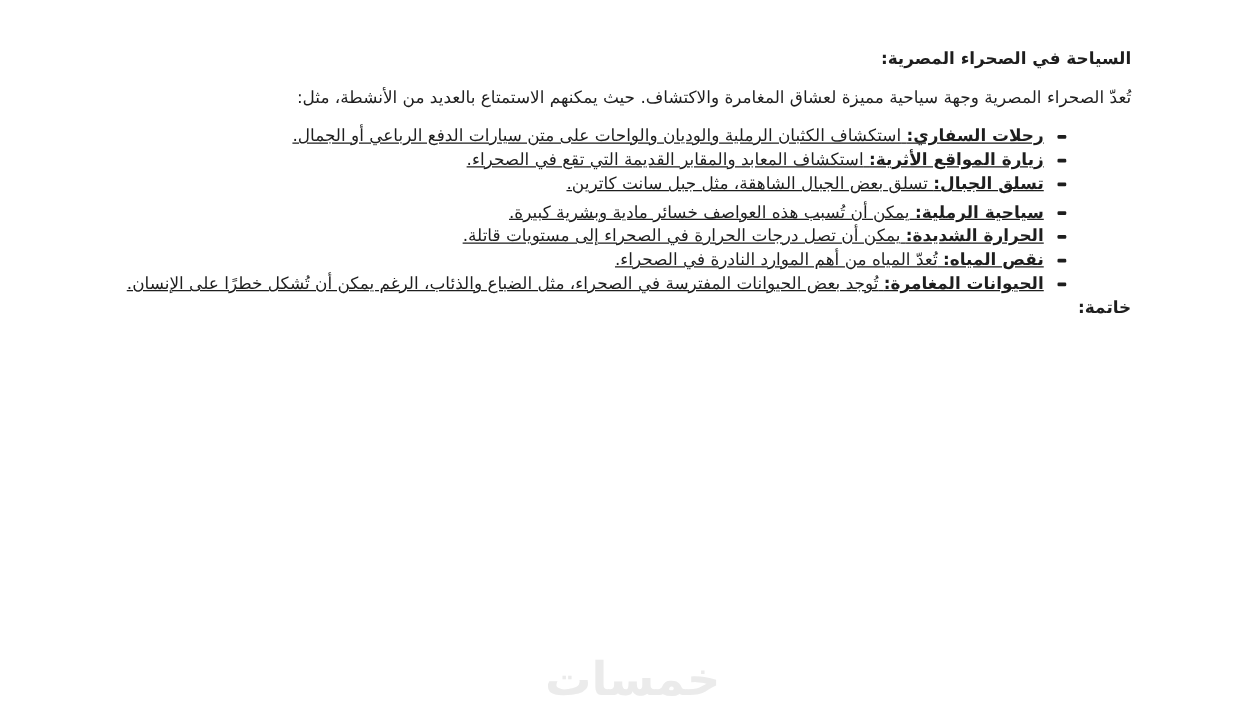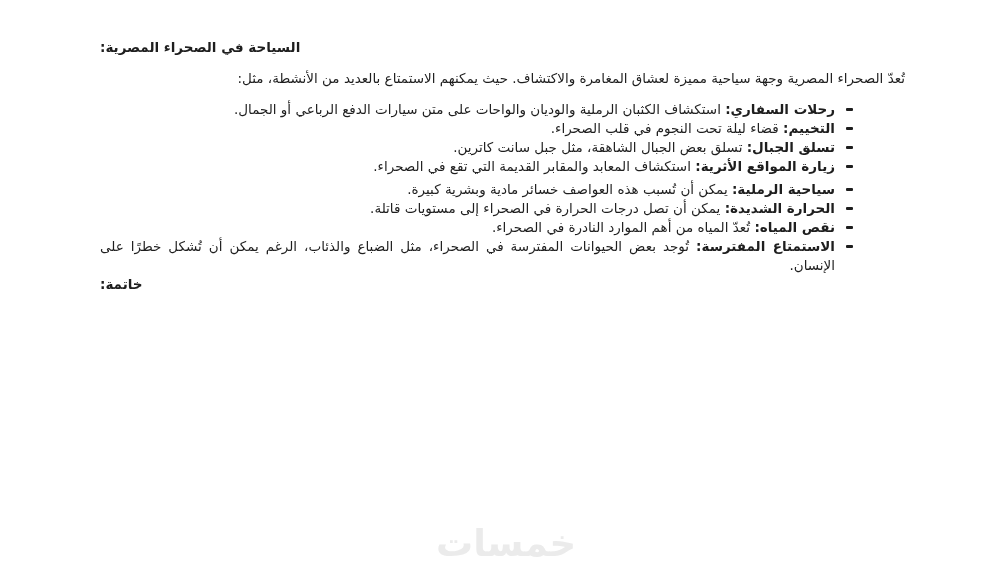--- a/index.html
+++ b/index.html
@@ -22,30 +22,31 @@
     left: 100px;
     direction: rtl;
     font-size: 13.5px;
     line-height: 19px;
     text-align: justify;
   }
   .doc-title, .section-heading {
     font-size: 13.5px;
     font-weight: bold;
     margin: 0;
-    text-align: left;
+    text-align: right;
     line-height: 19px;
   }
   .para {
     margin: 12px 0;
   }
   .bullet-list {
     list-style: none;
     margin: 4px 0 0 0;
     padding: 0;
+    text-decoration: underline;
   }
   .bullet-item {
     position: relative;
     padding-right: 70px;
   }
   .bullet-marker {
     position: absolute;
     right: 52px;
     top: 8px;
     width: 7px;
@@ -79,32 +80,27 @@
   <p class="para">تُعدّ الصحراء المصرية وجهة سياحية مميزة لعشاق المغامرة والاكتشاف. حيث يمكنهم الاستمتاع بالعديد من الأنشطة، مثل:</p>
 
   <ul class="bullet-list">
     <li class="bullet-item">
       <span class="bullet-marker"></span>
       <span class="bullet-label">رحلات السفاري:</span>
       <span>استكشاف الكثبان الرملية والوديان والواحات على متن سيارات الدفع الرباعي أو الجمال.</span>
     </li>
     <li class="bullet-item">
       <span class="bullet-marker"></span>
-      <span class="bullet-label">التخييم:</span>
-      <span>قضاء ليلة تحت النجوم في قلب الصحراء.</span>
+      <span class="bullet-label">زيارة المواقع الأثرية:</span>
+      <span>استكشاف المعابد والمقابر القديمة التي تقع في الصحراء.</span>
     </li>
     <li class="bullet-item">
       <span class="bullet-marker"></span>
       <span class="bullet-label">تسلق الجبال:</span>
       <span>تسلق بعض الجبال الشاهقة، مثل جبل سانت كاترين.</span>
-    </li>
-    <li class="bullet-item">
-      <span class="bullet-marker"></span>
-      <span class="bullet-label">زيارة المواقع الأثرية:</span>
-      <span>استكشاف المعابد والمقابر القديمة التي تقع في الصحراء.</span>
     </li>
   </ul>
 
 
 
   <ul class="bullet-list">
     <li class="bullet-item">
       <span class="bullet-marker"></span>
       <span class="bullet-label">سياحية الرملية:</span>
       <span>يمكن أن تُسبب هذه العواصف خسائر مادية وبشرية كبيرة.</span>
@@ -114,21 +110,21 @@
       <span class="bullet-label">الحرارة الشديدة:</span>
       <span>يمكن أن تصل درجات الحرارة في الصحراء إلى مستويات قاتلة.</span>
     </li>
     <li class="bullet-item">
       <span class="bullet-marker"></span>
       <span class="bullet-label">نقص المياه:</span>
       <span>تُعدّ المياه من أهم الموارد النادرة في الصحراء.</span>
     </li>
     <li class="bullet-item">
       <span class="bullet-marker"></span>
-      <span class="bullet-label">الاستمتاع المفترسة:</span>
+      <span class="bullet-label">الحيوانات المغامرة:</span>
       <span>تُوجد بعض الحيوانات المفترسة في الصحراء، مثل الضباع والذئاب، الرغم يمكن أن تُشكل خطرًا على الإنسان.</span>
     </li>
   </ul>
 
   <h2 class="section-heading">خاتمة:</h2>
 
 
 </div>
 
 <div class="watermark">خمسات</div>

